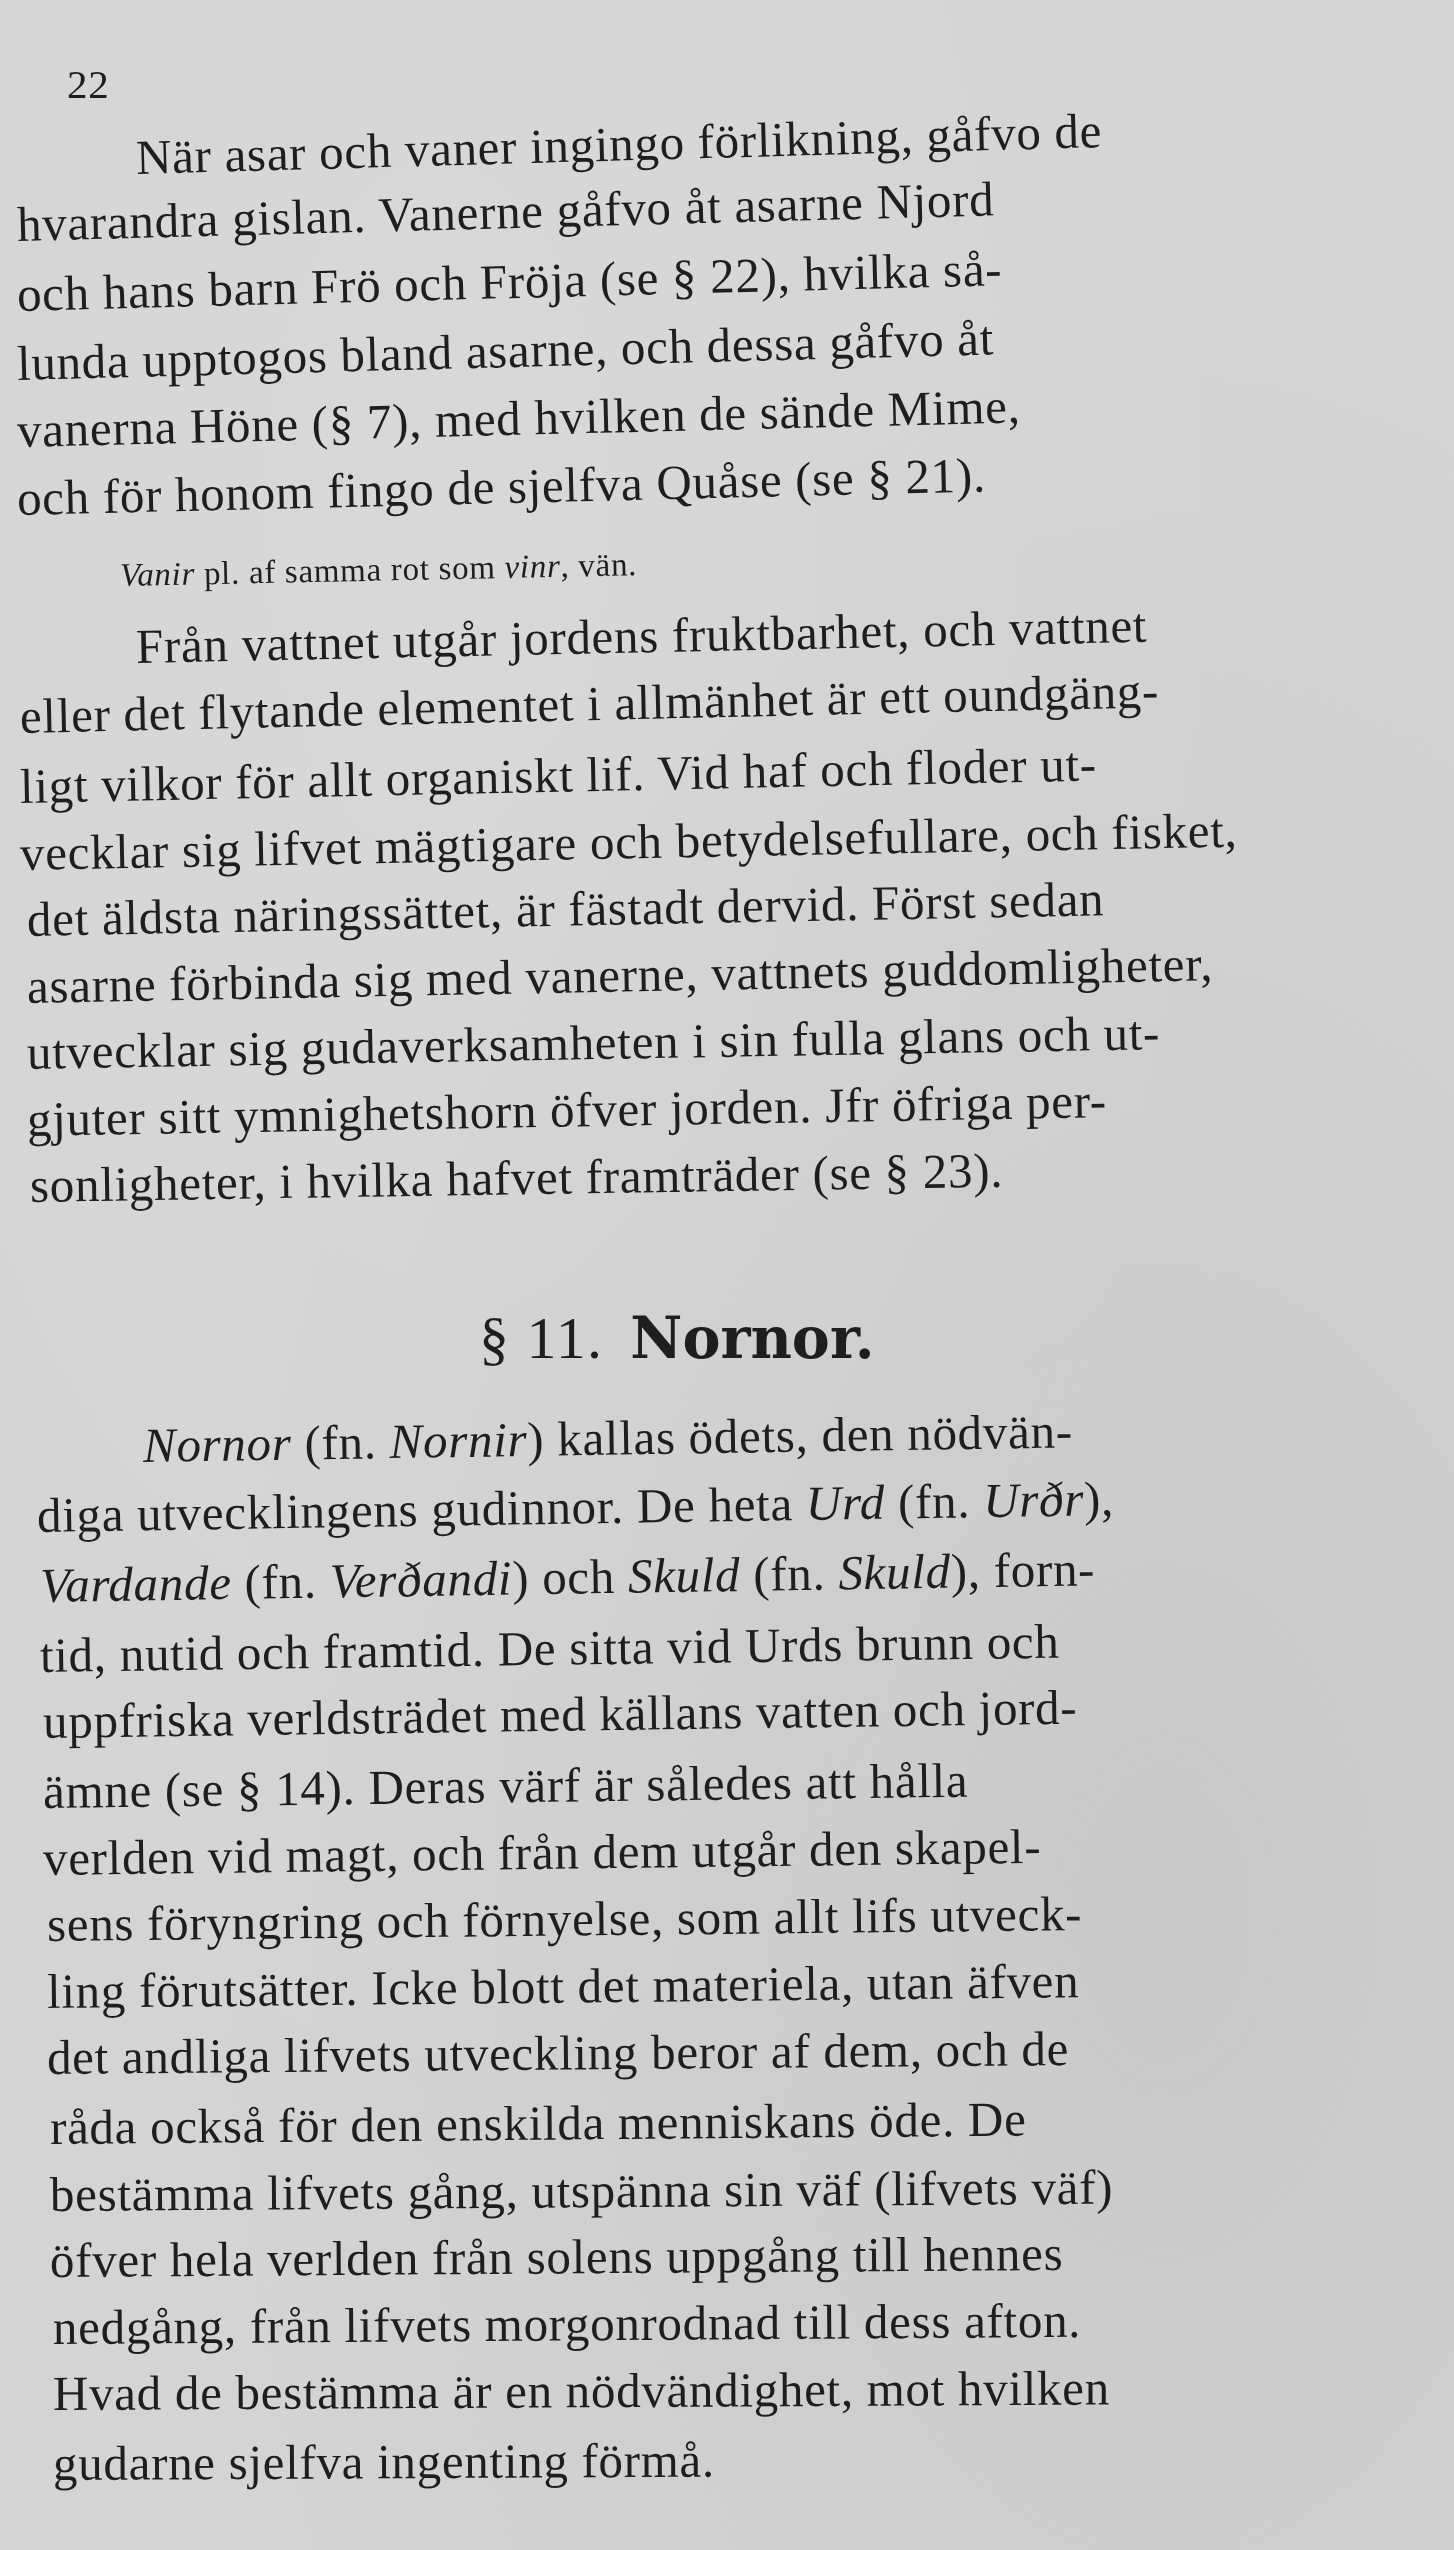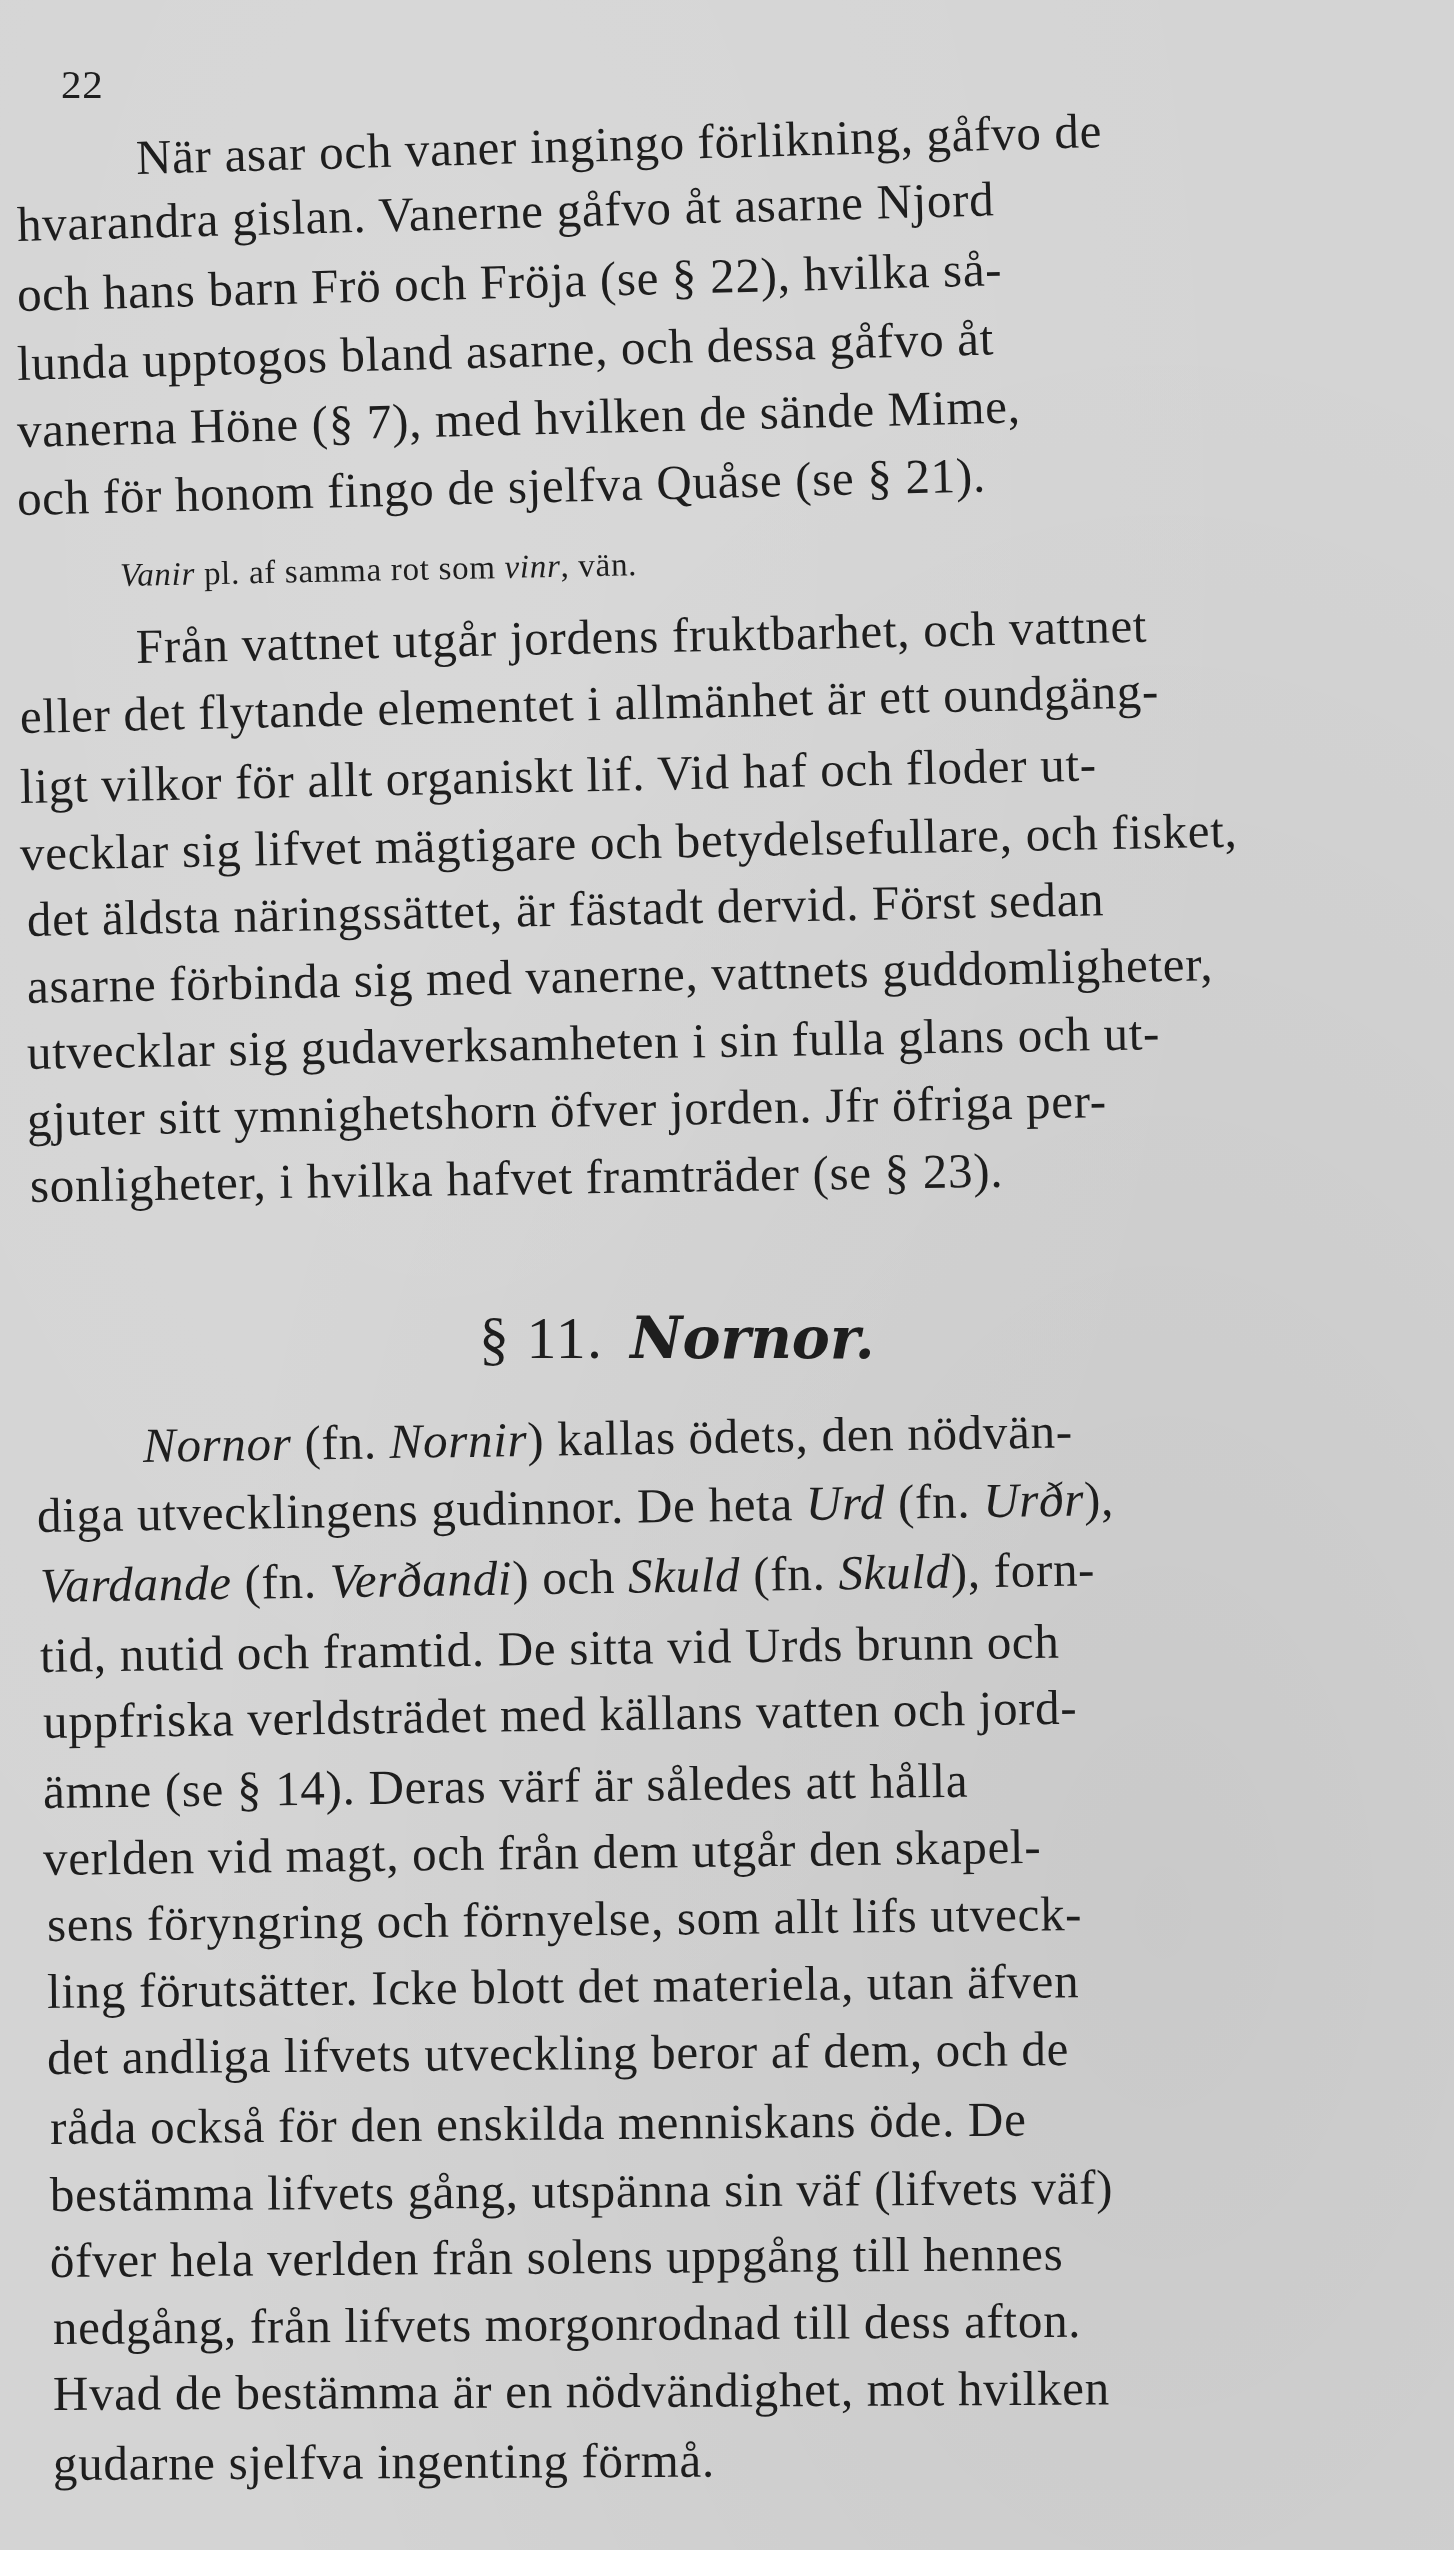--- a/index.html
+++ b/index.html
@@ -18,29 +18,29 @@
       #d4d4d4;
   }
   .line {
     position: absolute;
     white-space: nowrap;
     font-size: 49px;
     line-height: 1;
     transform-origin: left center;
     letter-spacing: 0.7px;
   }
-  .page-number { position: absolute; left: 61px; top: 60px; font-size: 41px; letter-spacing: 0.7px; }
+  .page-number { position: absolute; left: 67px; top: 60px; font-size: 41px; letter-spacing: 0.7px; }
   .note { font-size: 33px; }
   .it { font-style: italic; }
   .heading {
     position: absolute; left: 479px; top: 1304px;
     font-size: 60px; white-space: nowrap;
   }
   .heading .num { letter-spacing: 1.3px; }
-  .heading .title { font-weight: bold; margin-left: 27px; font-family: "DejaVu Serif", serif; font-size: 57px; font-style: italic; }
+  .heading .title { font-weight: bold; margin-left: 27px; font-family: "DejaVu Serif", serif; font-size: 57px; }
 </style>
 </head>
 <body>
 
 <div class="paper"></div>
 
 <div class="page-number">22</div>
 
 <div class="line" style="left:136px; top:133px; width:1225px; transform:rotate(-1.6deg);">När asar och vaner ingingo förlikning, gåfvo de</div>
 <div class="line" style="left:16.6px; top:200px; width:1344px; transform:rotate(-1.5deg);">hvarandra gislan. Vanerne gåfvo åt asarne Njord</div>

